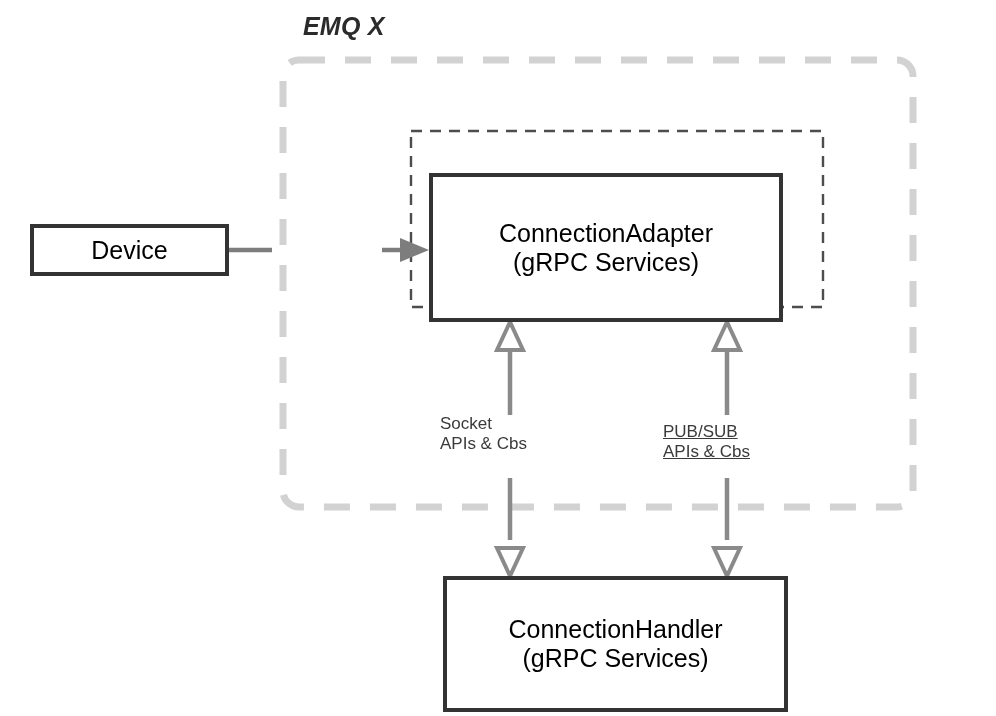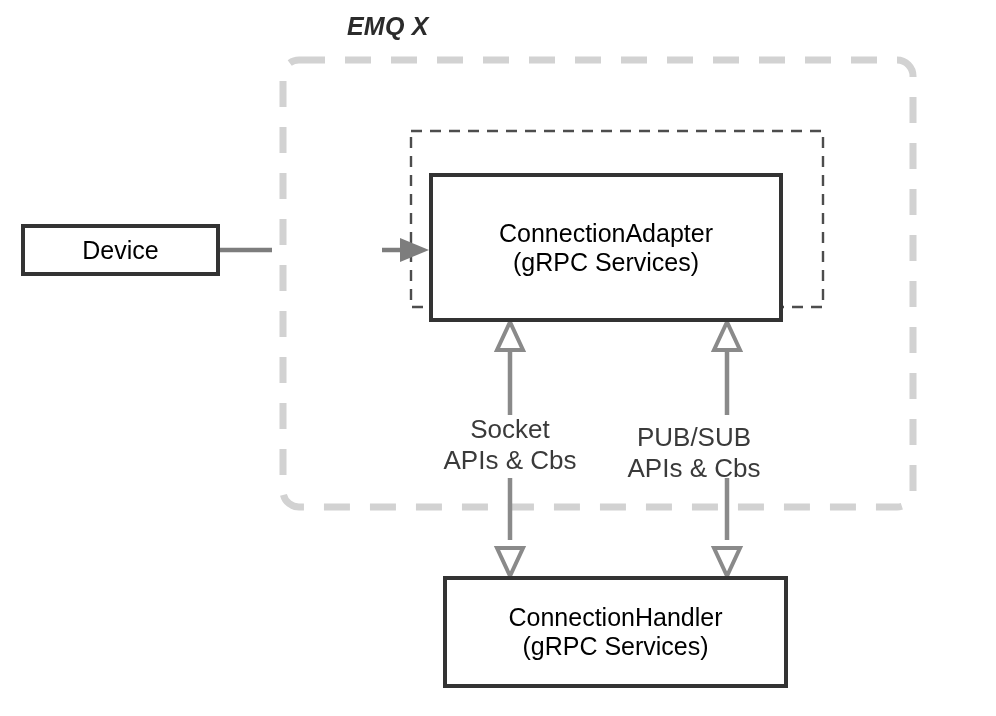--- a/index.html
+++ b/index.html
@@ -38,22 +38,21 @@
     letter-spacing: 0.2px;
   }
   .lbl-box {
     font-size: 25px;
     text-align: center;
   }
   .lbl-box .sub {
     display: block;
   }
   .lbl-edge {
-    font-size: 26px;
-    text-align: center;
+    font-size: 17px;
     color: #3a3a3a;
   }
   .lbl-edge .line2 { display: block; }
   .lbl-proto {
     font-size: 24px;
     color: #333333;
   }
   .box-node {
     position: absolute;
     background: #ffffff;
@@ -93,45 +92,45 @@
     <line x1="510" y1="478" x2="510" y2="540" stroke="#8a8a8a" stroke-width="4.5"></line>
 
     <polygon points="510,576 497,548 523,548" fill="#ffffff" stroke="#8a8a8a" stroke-width="4"></polygon>
 
     <line x1="727" y1="415" x2="727" y2="340" stroke="#8a8a8a" stroke-width="4.5"></line>
     <polygon points="727,322 714,350 740,350" fill="#ffffff" stroke="#8a8a8a" stroke-width="4"></polygon>
     <line x1="727" y1="478" x2="727" y2="540" stroke="#8a8a8a" stroke-width="4.5"></line>
     <polygon points="727,576 714,548 740,548" fill="#ffffff" stroke="#8a8a8a" stroke-width="4"></polygon>
   </svg>
 
-  <div class="lbl lbl-title" style="left:303px; top:12px;margin-left:44px;">EMQ X</div>
+  <div class="lbl lbl-title" style="left:303px; top:12px;">EMQ X</div>
 
 
-  <div class="box-node" style="left:21px; top:224px; width:199px; height:52px;">
+  <div class="box-node" style="left:30px; top:224px; width:199px; height:52px;">
     <div class="inner lbl-box">Device</div>
   </div>
 
   <div class="box-node" style="left:429px; top:173px; width:354px; height:149px;">
     <div class="inner lbl-box">
       <span>ConnectionAdapter</span>
       <span class="sub">(gRPC Services)</span>
     </div>
   </div>
 
-  <div class="box-node" style="left:443px; top:576px; width:345px; height:112px;">
+  <div class="box-node" style="left:443px; top:576px; width:345px; height:136px;">
     <div class="inner lbl-box">
       <span>ConnectionHandler</span>
       <span class="sub">(gRPC Services)</span>
     </div>
   </div>
 
 
   <div class="lbl lbl-edge" style="left:440px; top:414px; width:140px;">
     <span>Socket</span>
     <span class="line2">APIs &amp; Cbs</span>
   </div>
 
-  <div class="lbl lbl-edge" style="left:622px; top:422px; width:144px;">
+  <div class="lbl lbl-edge" style="left:663px; top:422px; width:144px;text-decoration:underline;">
     <span>PUB/SUB</span>
     <span class="line2">APIs &amp; Cbs</span>
   </div>
 
 </div>
 
 </body></html>

